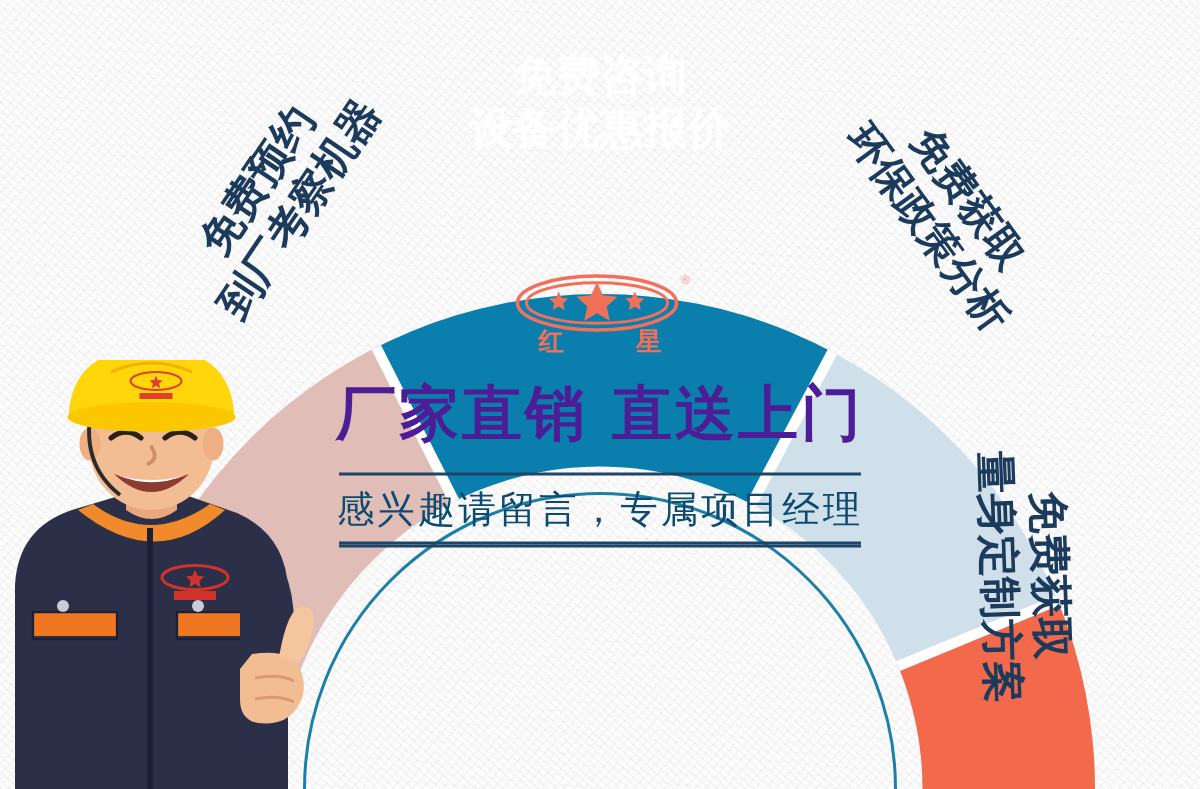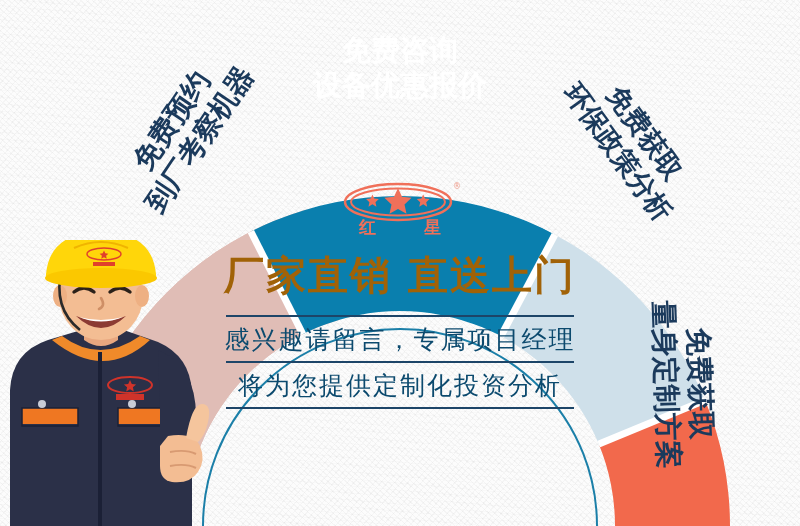--- a/index.html
+++ b/index.html
@@ -55,21 +55,21 @@
   }
   #logo-wrap {
     position: relative;
     width: 130px;
     height: 62px;
     margin: 0 auto 6px auto;
   }
   #headline {
     font-size: 40px;
     font-weight: 700;
-    color: #a16207;
+    color: #4c1d95;
     letter-spacing: 2px;
     margin-top: 2px;
     white-space: nowrap;
   }
   .subline {
     font-size: 25px;
     color: #0c4a6e;
     font-weight: 500;
     letter-spacing: 2px;
     padding: 6px 0 5px 0;
@@ -171,21 +171,20 @@
         <span>红</span>
         <span>星</span>
       </div>
     </div>
 
     <div id="headline">厂家直销  直送上门</div>
 
     <div class="rule" style="margin-top:12px;"></div>
     <div class="subline">感兴趣请留言，专属项目经理</div>
     <div class="rule"></div>
-    <div class="subline">将为您提供定制化投资分析</div>
     <div class="rule"></div>
   </div>
 
   <svg id="worker" viewBox="0 0 235 286">
 
     <path d="M 10 286 L 10 150 Q 12 112 48 100 L 88 88 L 118 88 L 158 102 Q 190 116 192 152 L 192 286 Z" fill="#2b3048"></path>
 
     <path d="M 62 96 Q 100 124 140 96 L 150 100 Q 104 142 52 100 Z" fill="#f08a2a"></path>
 
     <path d="M 100 112 L 100 286" stroke="#1b2036" stroke-width="4" fill="none"></path>

